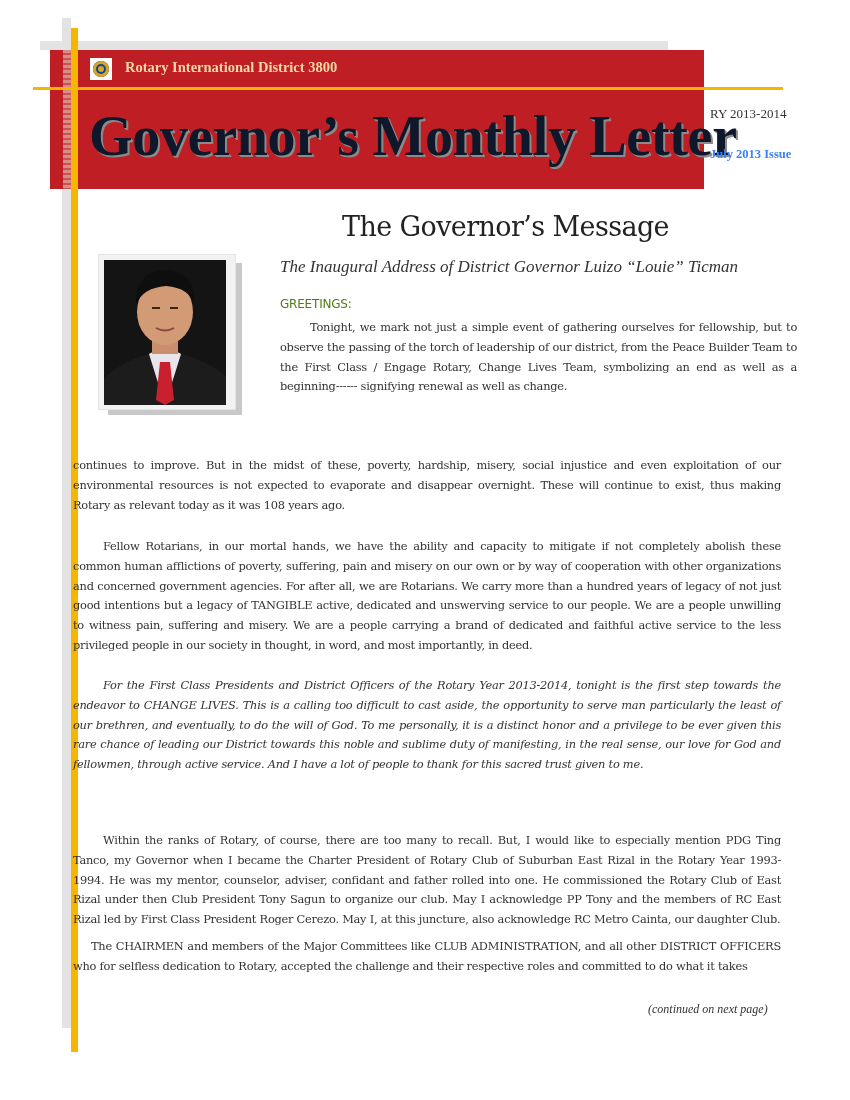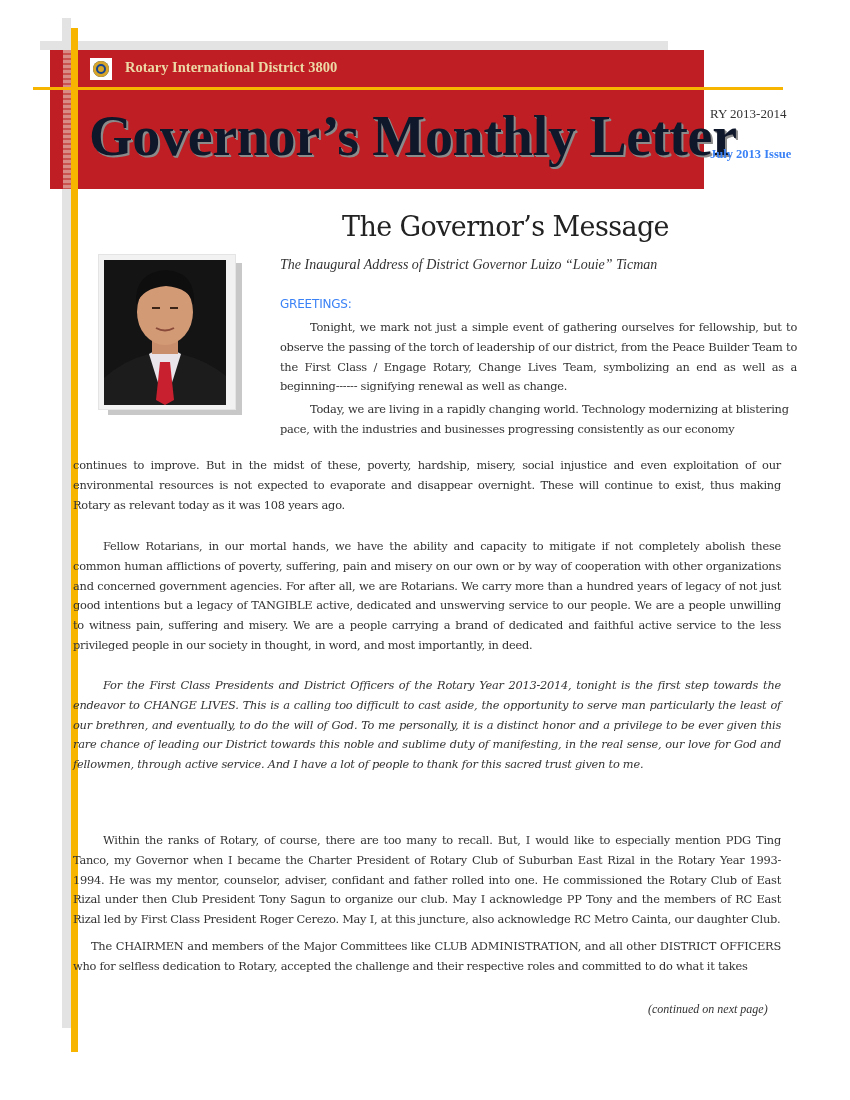--- a/index.html
+++ b/index.html
@@ -34,25 +34,25 @@
   .issue { position: absolute; left: 710px; top: 147px; font-size: 12.5px; font-weight: bold; color: #3b82f6; }
 
   
   .photo-shadow { position: absolute; left: 108px; top: 263px; width: 134px; height: 152px; background: #c8c8c8; }
   .photo-frame { position: absolute; left: 98px; top: 254px; width: 136px; height: 154px; background: #f2f2f2;
                  border: 1px solid #e4e4e4; }
   .photo { position: absolute; left: 104px; top: 260px; width: 122px; height: 145px; background: #141414; overflow: hidden; }
 
   .title { position: absolute; left: 342px; top: 211px; font-size: 27px; color: #222; white-space: nowrap;
            font-family: "DejaVu Serif", serif; font-weight: normal; letter-spacing: -0.6px; }
-  .subtitle { position: absolute; left: 280px; top: 257px; font-size: 14px; font-style: italic; color: #333; white-space: nowrap; }
+  .subtitle { position: absolute; left: 280px; top: 257px; font-size: 17px; font-style: italic; color: #333; white-space: nowrap; }
 
   .body-text { font-family: "DejaVu Serif", serif; font-size: 11.4px; line-height: 19.8px; color: #333;
                text-align: justify; margin: 0; letter-spacing: -0.25px; }
-  .greeting { position: absolute; left: 280px; top: 297px; font-size: 12px; font-family: "DejaVu Sans", sans-serif; color: #3b82f6; letter-spacing: -0.2px; }
+  .greeting { position: absolute; left: 280px; top: 297px; font-size: 12px; font-family: "DejaVu Sans", sans-serif; color: #4d7c0f; letter-spacing: -0.2px; }
   .col-right { position: absolute; left: 280px; top: 318px; width: 517px; }
   .col-full { position: absolute; left: 73px; width: 708px; }
   .indent { text-indent: 30px; }
   .p1-top { margin-bottom: 3px; }
 
   .continued { position: absolute; left: 648px; top: 1002px; font-size: 12px; font-style: italic; color: #333; }
 </style>
 </head>
 <body>
 
@@ -89,21 +89,20 @@
     <path d="M32 45 Q30 12 62 10 Q92 12 90 45 Q86 28 62 26 Q38 28 32 45 Z" fill="#0e0e0e"></path>
     <path d="M48 48 L56 48 M66 48 L74 48" stroke="#3a2418" stroke-width="2"></path>
     <path d="M52 68 Q61 73 70 68" stroke="#8a4a3a" stroke-width="2" fill="none"></path>
   </svg>
 </div>
 
 <div class="greeting">GREETINGS:</div>
 
 <div class="col-right">
   <p class="body-text indent p1-top">Tonight, we mark not just a simple event of gathering ourselves for fellowship, but to observe the passing of the torch of leadership of our district, from the Peace Builder Team to the First Class / Engage Rotary, Change Lives Team,  symbolizing an end as well as a beginning------ signifying renewal as well as change.</p>
-  <p class="body-text indent" style="text-align:left;">Today, we are living in a rapidly changing world.    Technology modernizing at blistering pace, with the  industries and businesses progressing consistently  as  our economy</p>
 </div>
 
 <div class="col-full" style="top:456px;">
   <p class="body-text">continues to improve.    But in the midst of these,  poverty, hardship, misery, social injustice and even exploitation of our environmental resources is not expected to evaporate and disappear overnight. These will continue to exist, thus making Rotary as relevant today as it was 108 years ago.</p>
 </div>
 <div class="col-full" style="top:537px;">
   <p class="body-text indent">Fellow Rotarians, in our mortal hands, we have the ability and capacity to mitigate if not completely abolish these common human afflictions of  poverty, suffering, pain and misery on our own or by way of cooperation with other organizations and concerned government agencies.    For after all, we are Rotarians. We  carry more than a hundred years of legacy of not just good intentions but a legacy of TANGIBLE active, dedicated and unswerving service to our people. We are a people unwilling to witness pain, suffering and misery. We are a people carrying  a brand of  dedicated and faithful active service to the less privileged people in our society in thought, in word, and most importantly,  in deed.</p>
 </div>
 <div class="col-full" style="top:676px;font-style:italic;">
   <p class="body-text indent">For the First Class Presidents and District Officers of the  Rotary Year 2013-2014, tonight is the first step towards the endeavor to CHANGE LIVES.    This is a calling too difficult to cast aside,  the opportunity to serve man particularly the least of our brethren, and eventually, to do the will of  God. To me personally, it is a distinct honor and a privilege to be ever given this rare chance of leading our District towards this noble and sublime duty of manifesting, in the real sense, our love for God and fellowmen, through active service.    And I have a lot of people to thank for this sacred trust given to me.</p>

